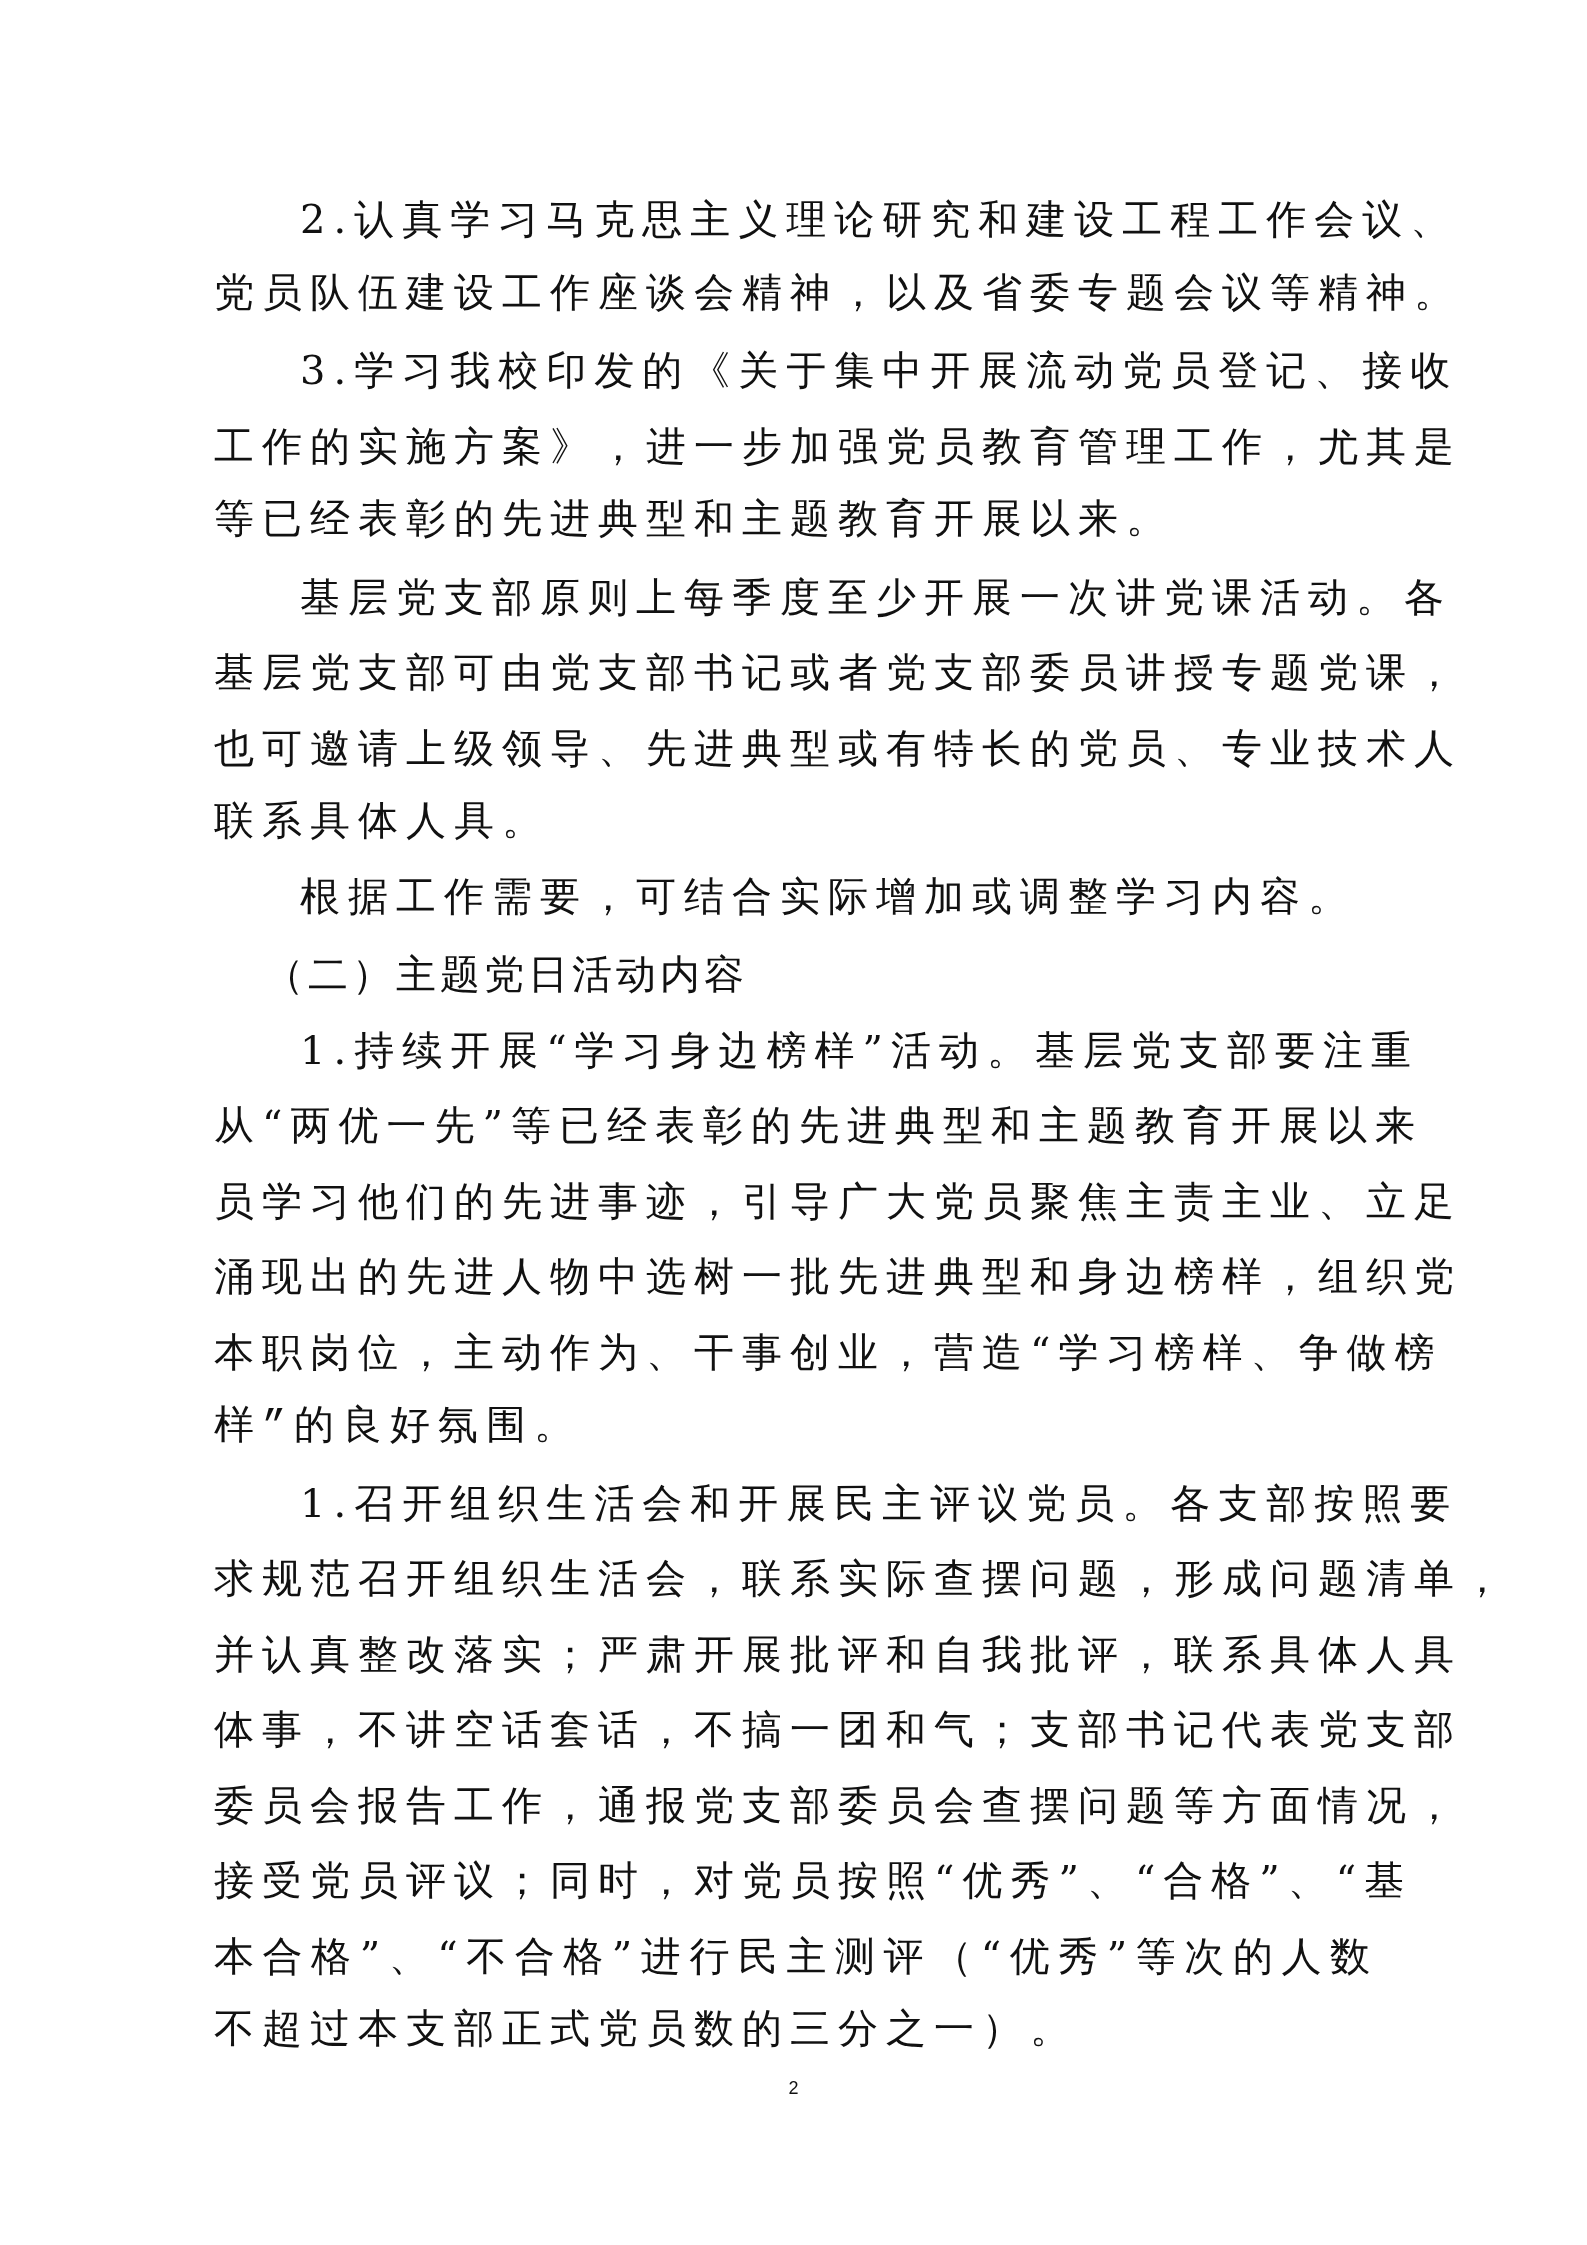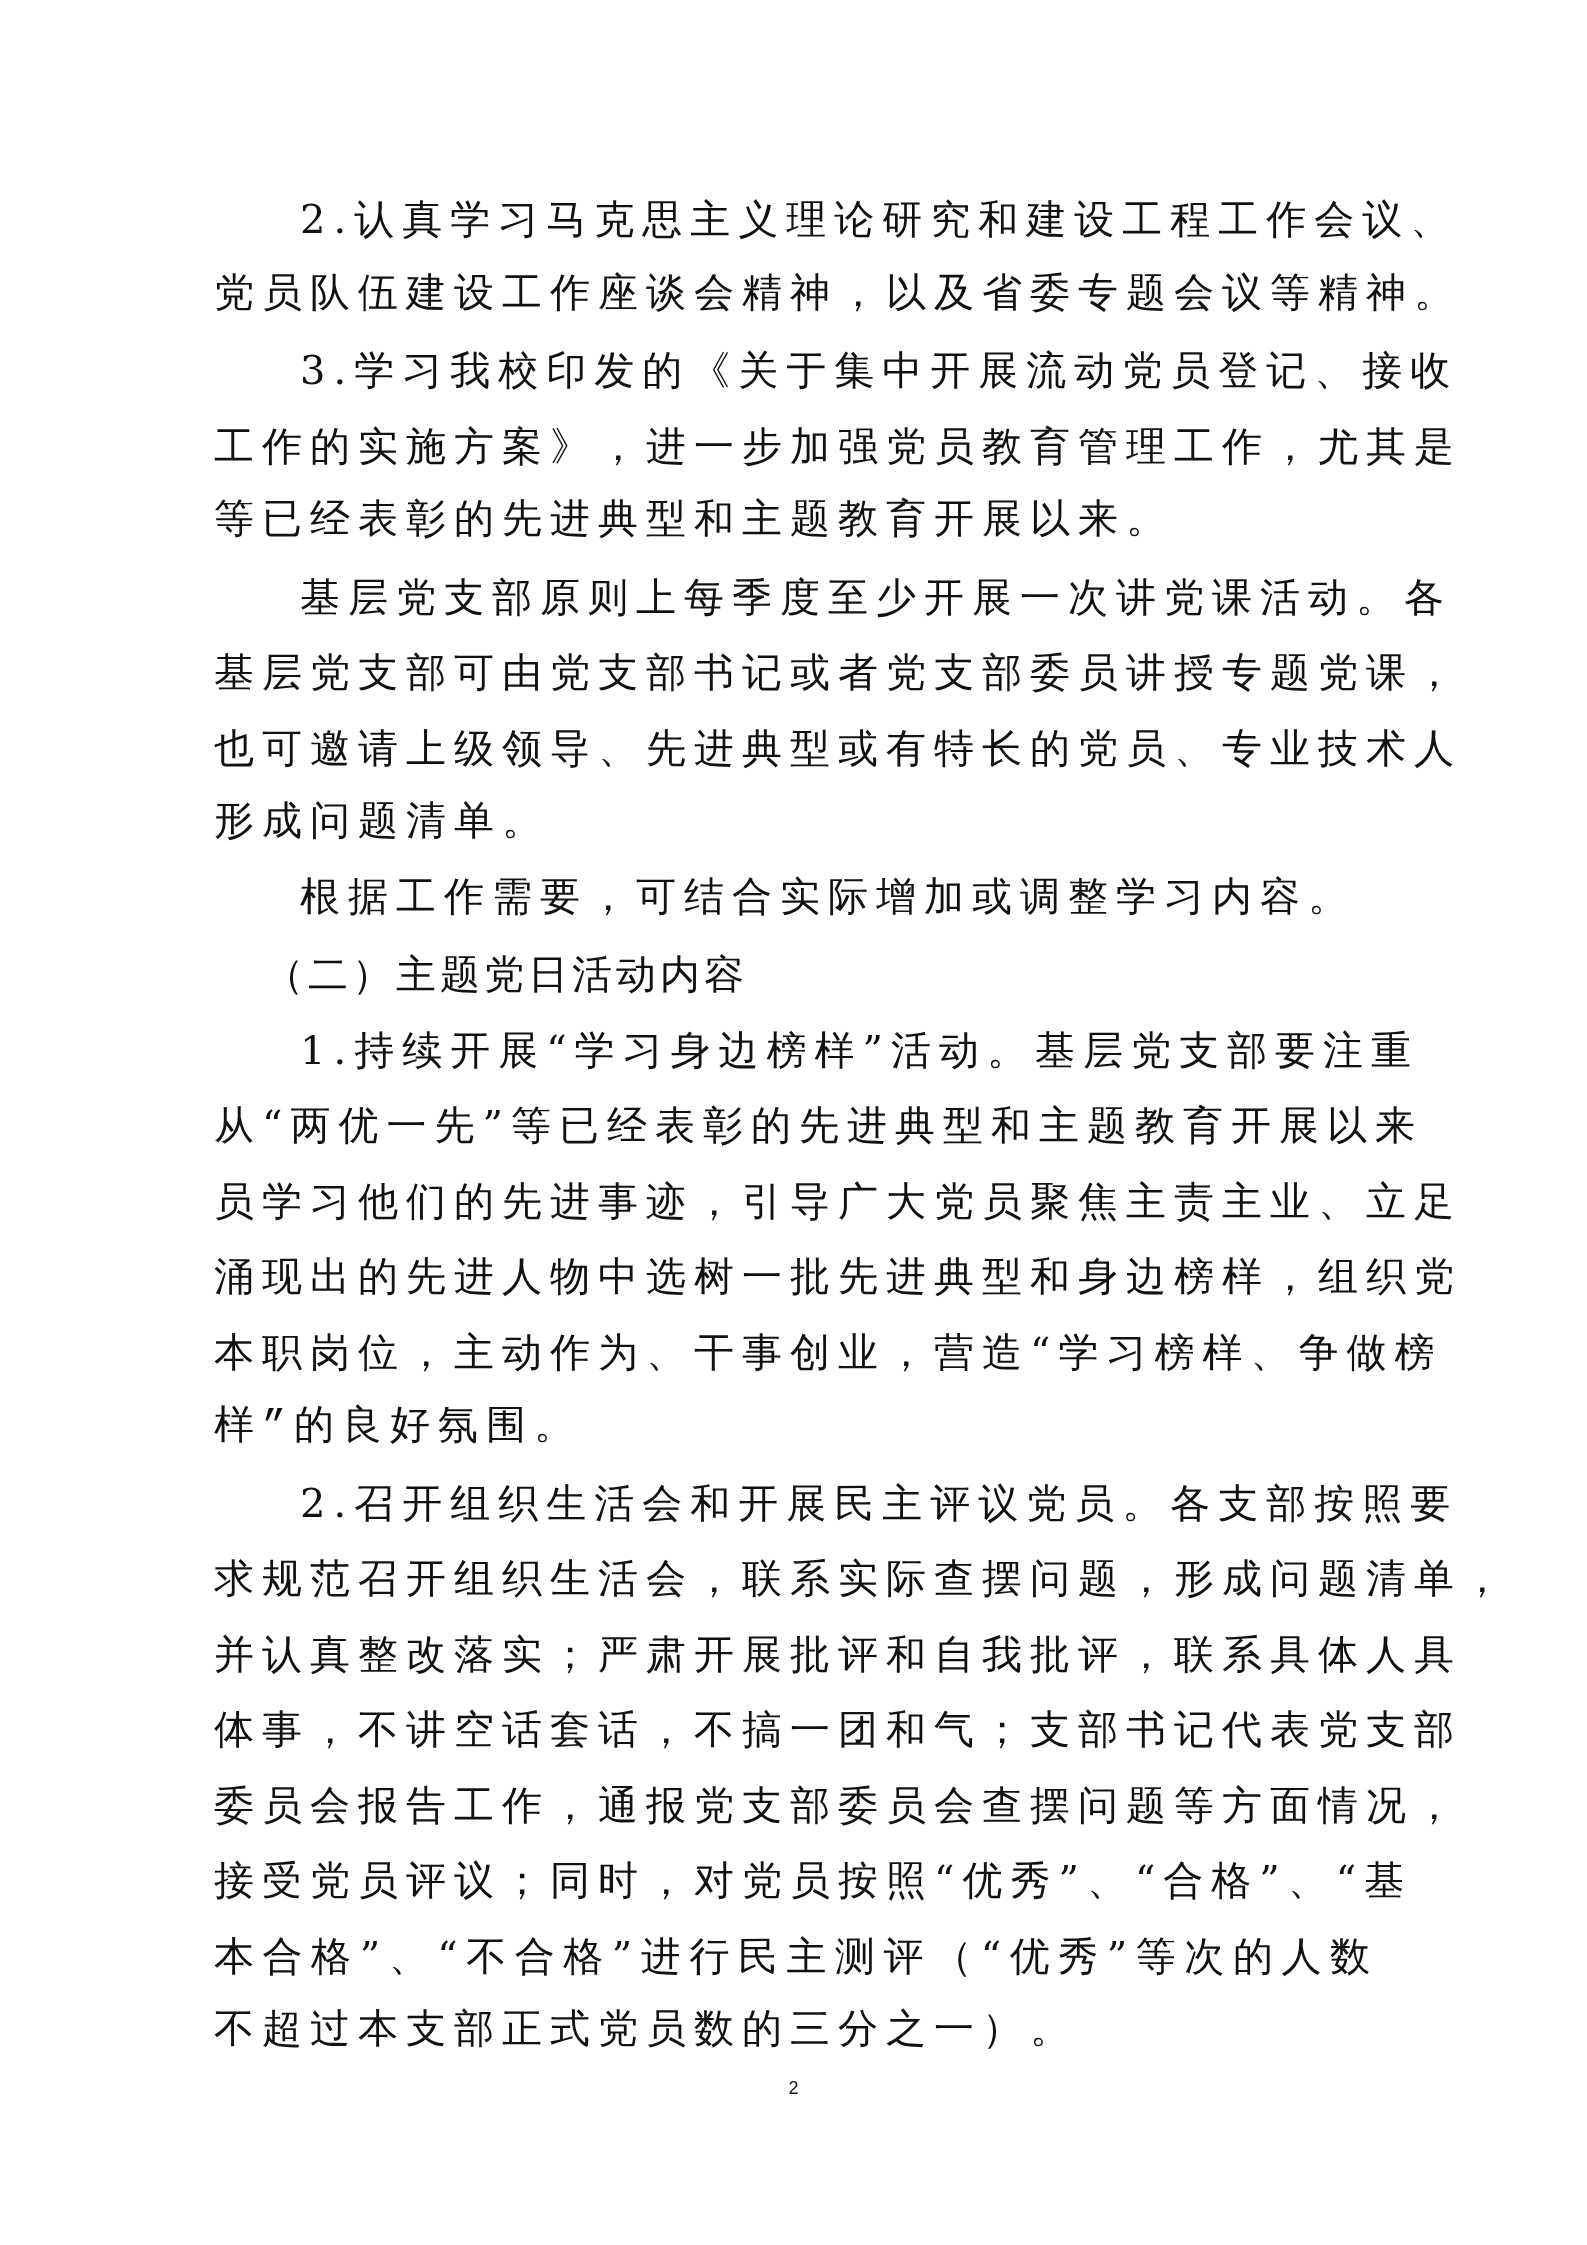--- a/index.html
+++ b/index.html
@@ -39,30 +39,30 @@
 
 <div class="page">
   <div class="line indent">2.认真学习马克思主义理论研究和建设工程工作会议、</div>
   <div class="line last">党员队伍建设工作座谈会精神，以及省委专题会议等精神。</div>
   <div class="line indent">3.学习我校印发的《关于集中开展流动党员登记、接收</div>
   <div class="line">工作的实施方案》，进一步加强党员教育管理工作，尤其是</div>
   <div class="line last">等已经表彰的先进典型和主题教育开展以来。</div>
   <div class="line indent">基层党支部原则上每季度至少开展一次讲党课活动。各</div>
   <div class="line">基层党支部可由党支部书记或者党支部委员讲授专题党课，</div>
   <div class="line">也可邀请上级领导、先进典型或有特长的党员、专业技术人</div>
-  <div class="line last">形成问题清单。</div>
+  <div class="line last">联系具体人具。</div>
   <div class="line indent last">根据工作需要，可结合实际增加或调整学习内容。</div>
   <div class="line heading">（二）主题党日活动内容</div>
   <div class="line indent">1.持续开展“学习身边榜样”活动。基层党支部要注重</div>
   <div class="line">从“两优一先”等已经表彰的先进典型和主题教育开展以来</div>
   <div class="line">员学习他们的先进事迹，引导广大党员聚焦主责主业、立足</div>
   <div class="line">涌现出的先进人物中选树一批先进典型和身边榜样，组织党</div>
   <div class="line">本职岗位，主动作为、干事创业，营造“学习榜样、争做榜</div>
   <div class="line last">样”的良好氛围。</div>
-  <div class="line indent">2.召开组织生活会和开展民主评议党员。各支部按照要</div>
+  <div class="line indent">1.召开组织生活会和开展民主评议党员。各支部按照要</div>
   <div class="line">求规范召开组织生活会，联系实际查摆问题，形成问题清单，</div>
   <div class="line">并认真整改落实；严肃开展批评和自我批评，联系具体人具</div>
   <div class="line">体事，不讲空话套话，不搞一团和气；支部书记代表党支部</div>
   <div class="line">委员会报告工作，通报党支部委员会查摆问题等方面情况，</div>
   <div class="line">接受党员评议；同时，对党员按照“优秀”、“合格”、“基</div>
   <div class="line">本合格”、“不合格”进行民主测评（“优秀”等次的人数</div>
   <div class="line last">不超过本支部正式党员数的三分之一）。</div>
 </div>
 
 <div class="page-number">2</div>

